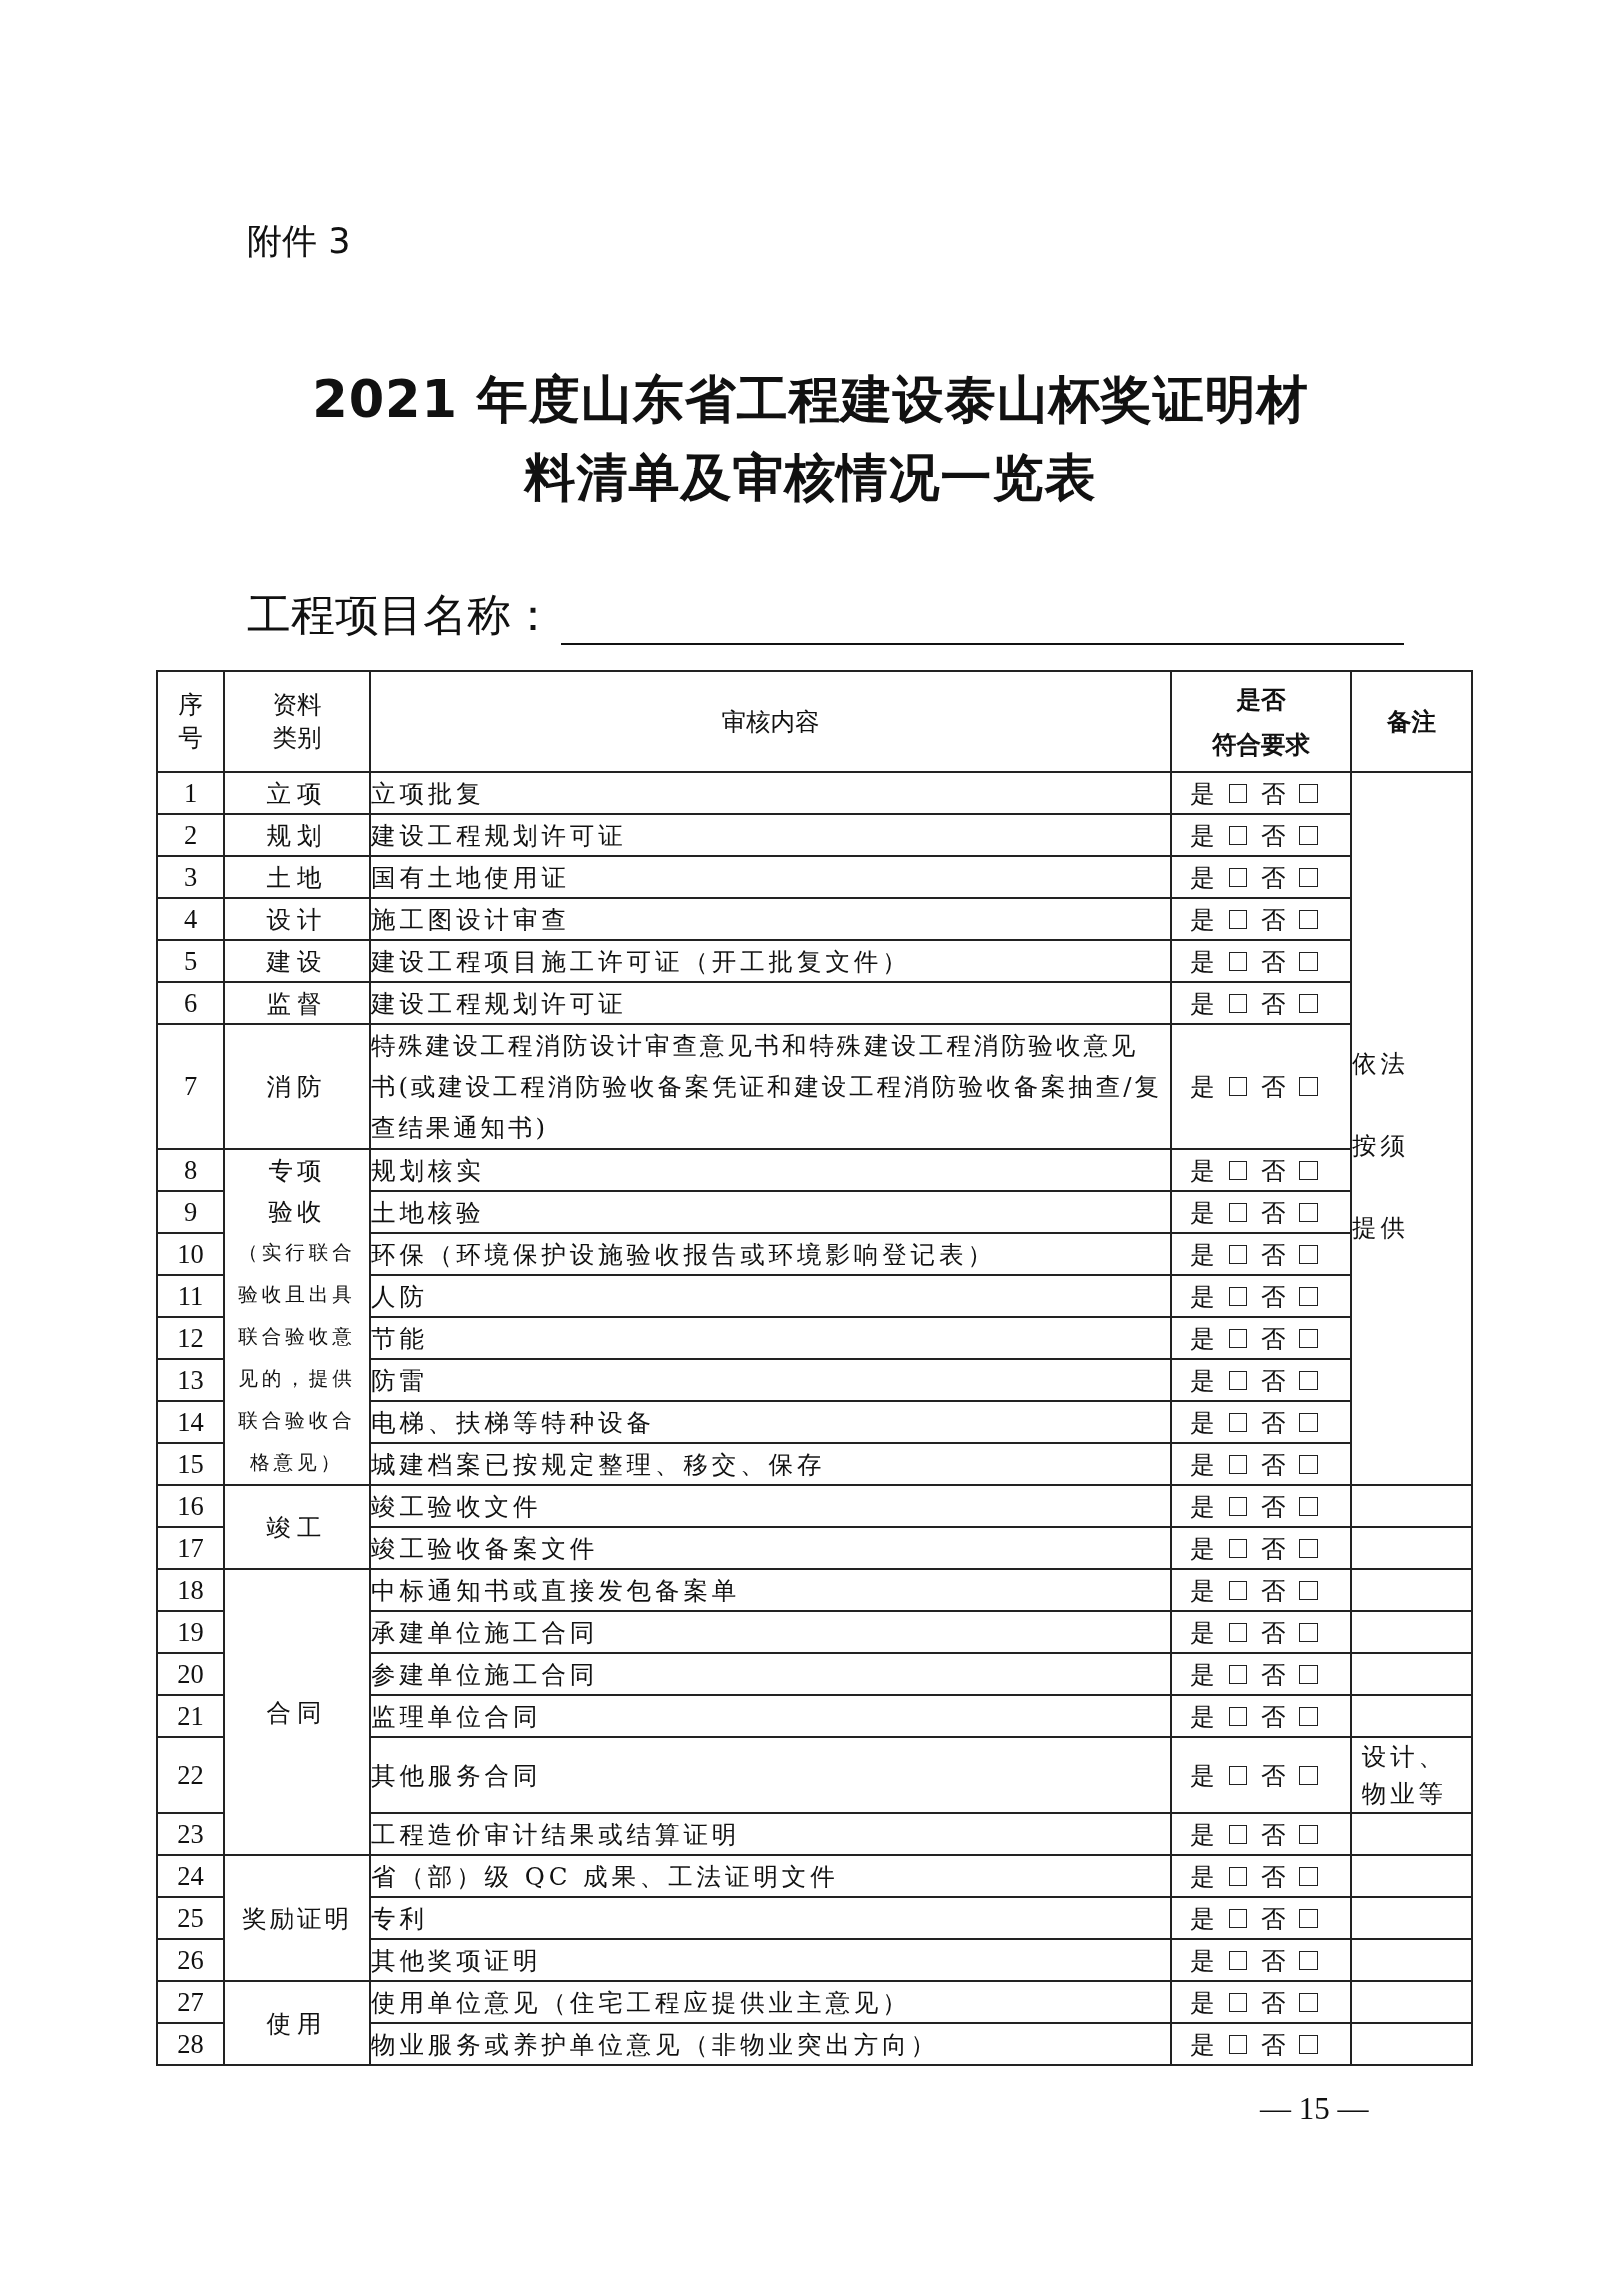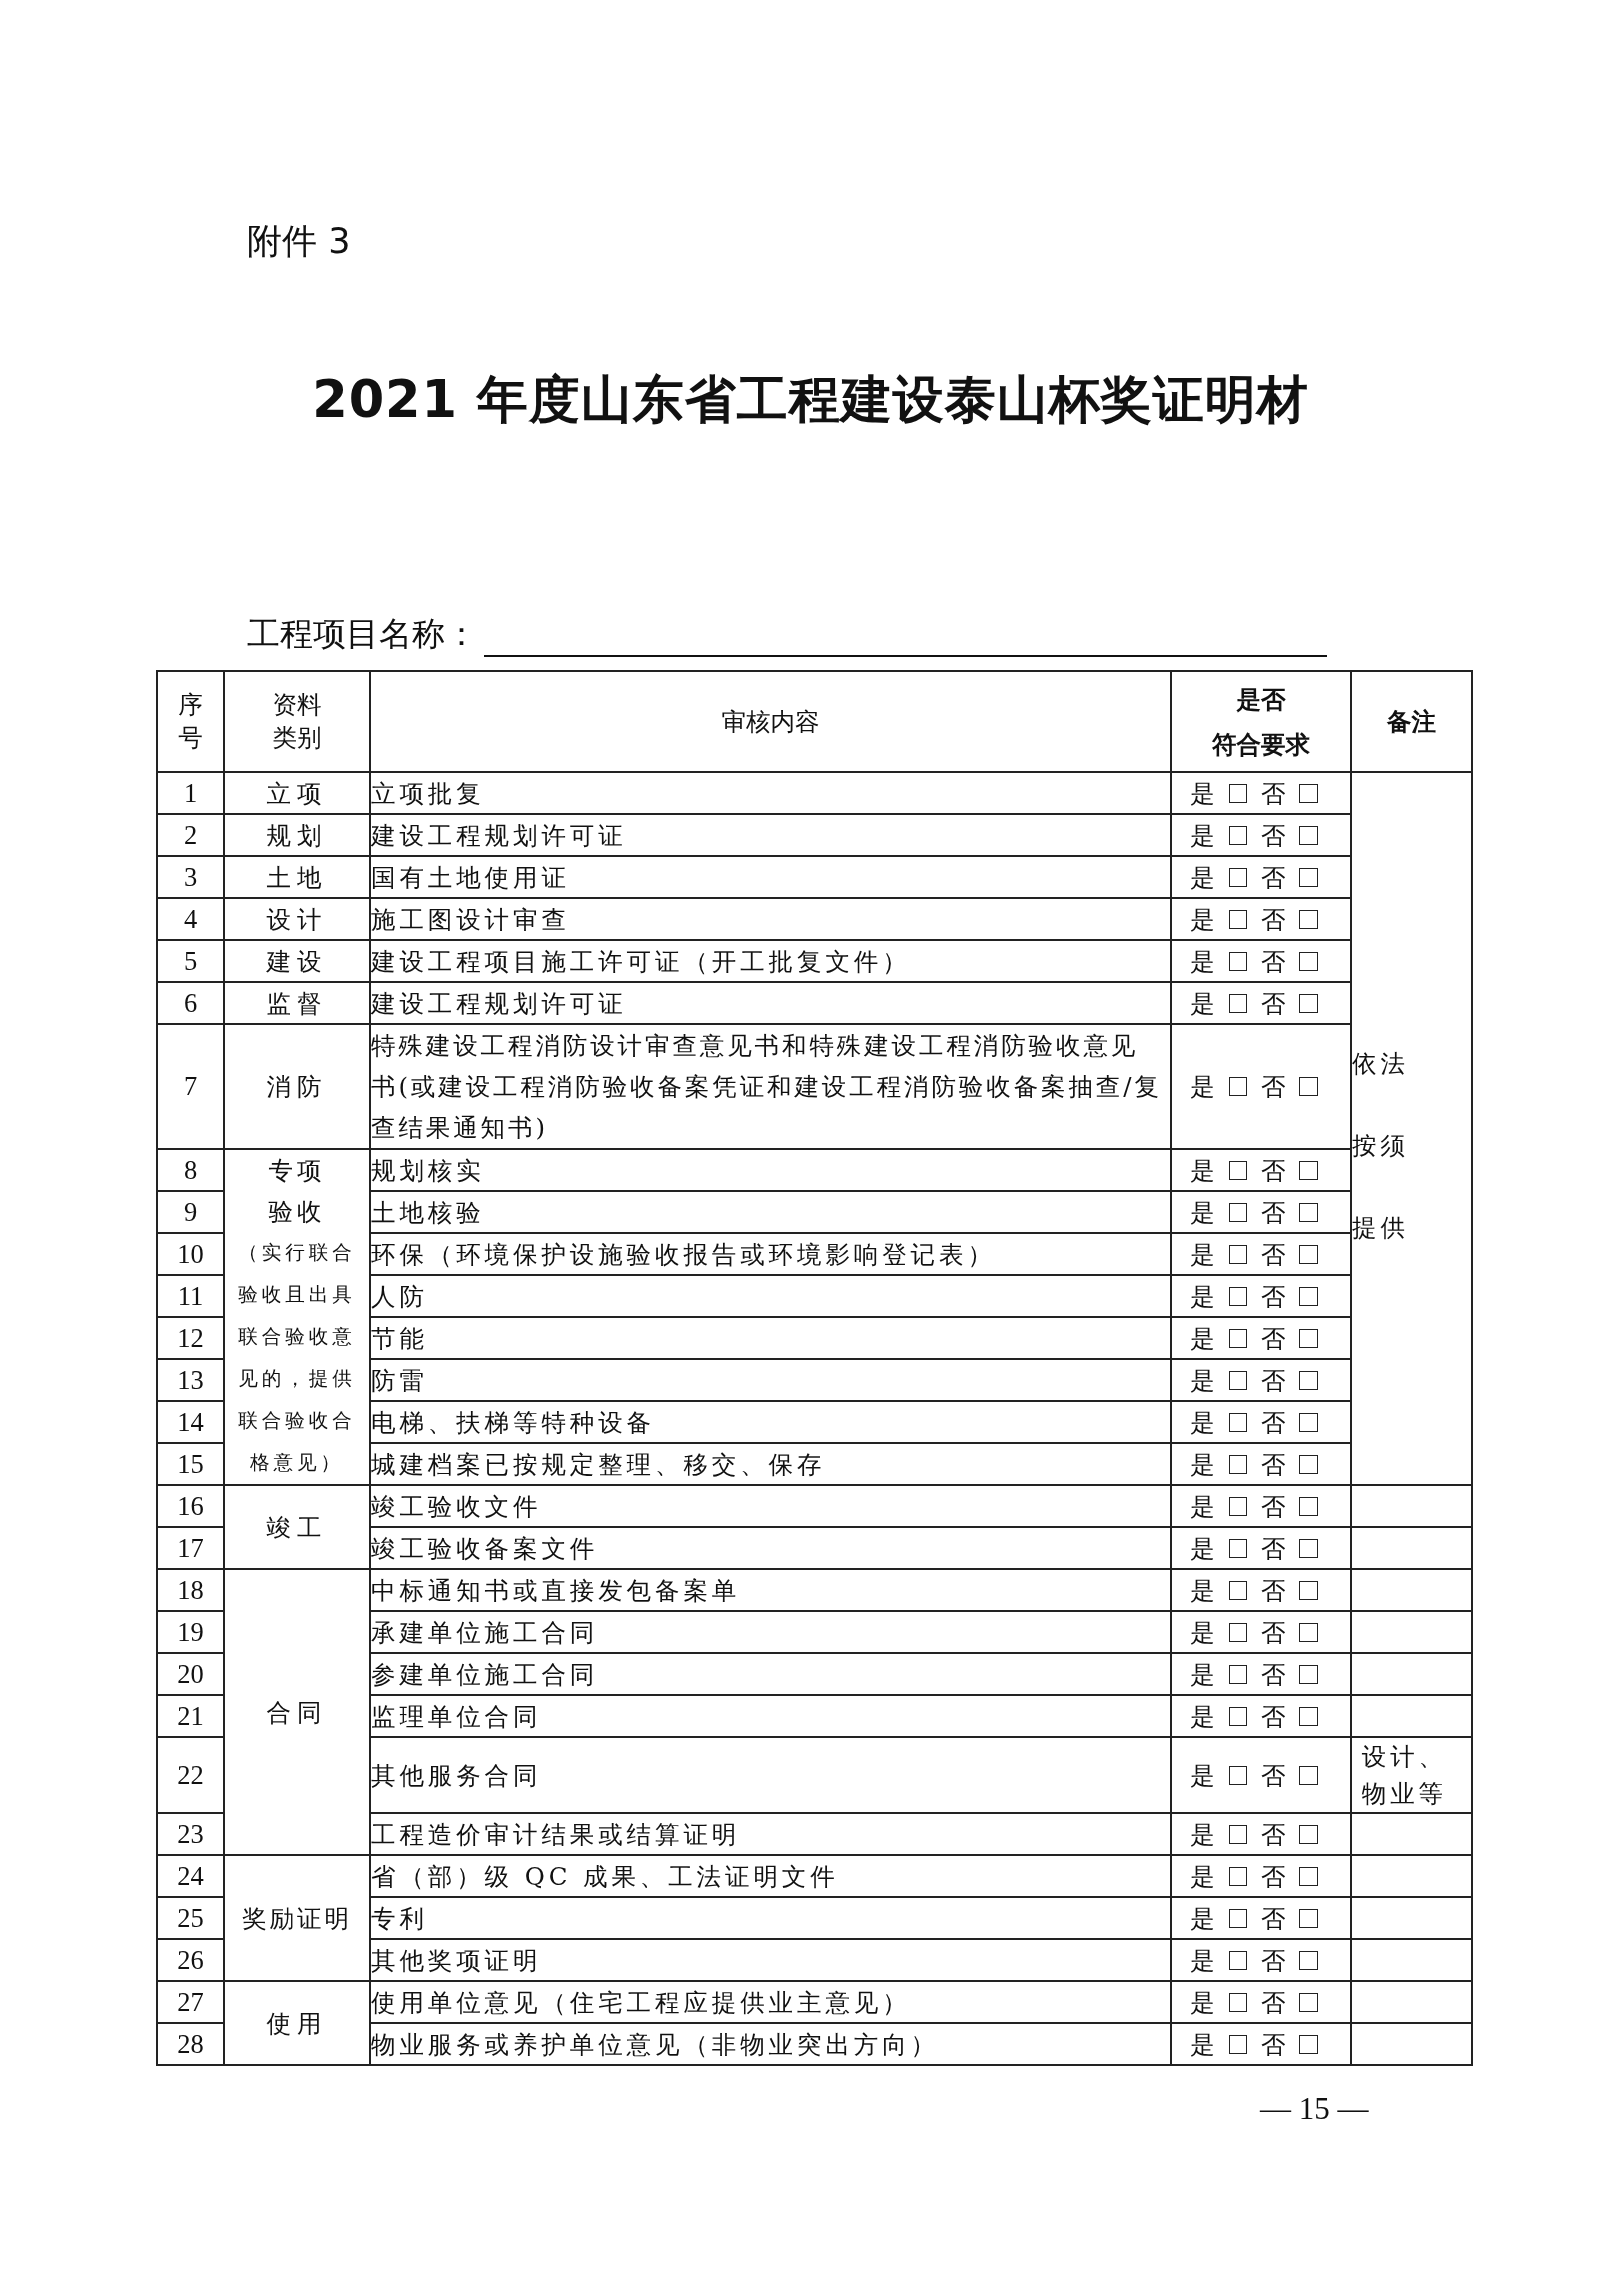--- a/index.html
+++ b/index.html
@@ -3,21 +3,21 @@
 <meta charset="utf-8">
 <style>
   html, body { margin: 0; padding: 0; background: #ffffff; }
   body { width: 1621px; height: 2293px; position: relative; overflow: hidden;
          font-family: "DejaVu Serif", "Liberation Serif", serif; color: #111; }
   .attach { position: absolute; left: 247px; top: 218px; font-size: 35px;
             font-family: "DejaVu Sans", "Liberation Sans", sans-serif; }
   .title { position: absolute; left: 0; width: 1621px; top: 361px; text-align: center;
            font-family: "DejaVu Sans", "Liberation Sans", sans-serif; font-weight: bold;
            font-size: 51px; line-height: 78px; letter-spacing: 1px; }
-  .project { position: absolute; left: 247px; top: 612px; font-size: 33px;
+  .project { position: absolute; left: 247px; top: 586px; font-size: 44px;
              font-family: "DejaVu Sans", "Liberation Sans", sans-serif; display: flex; align-items: flex-end; }
   .project .line { display: inline-block; width: 843px; border-bottom: 2px solid #111;
                    height: 29px; margin-left: 5.9px; }
   table.main { position: absolute; left: 156px; top: 670px; border-collapse: collapse;
                table-layout: fixed; width: 1314px; font-size: 24.5px; }
   table.main td, table.main th { border: 2px solid #222; padding: 0; vertical-align: middle; }
   th { font-weight: normal; font-family: "DejaVu Sans", "Liberation Sans", sans-serif; font-size: 24.5px; text-align: center; line-height: 35px; }
   td.no { text-align: center; font-family: "Liberation Serif", serif; font-size: 26.5px; }
   td.cat { text-align: center; letter-spacing: 5.9px; }
   td.cat.small { font-size: 19.6px; letter-spacing: 3.9px; line-height: 41px; }
@@ -31,20 +31,21 @@
   tr.r { height: 42px; }
   .pageno { position: absolute; left: 1260px; top: 2091px; font-size: 31px; font-family: "Liberation Serif", serif; }
 </style>
 </head>
 <body>
 
 <div class="attach">附件 3</div>
 
 <div class="title">
   <div>2021 年度山东省工程建设泰山杯奖证明材</div>
+  <div>料清单及审核情况一览表</div>
 </div>
 
 <div class="project">
   <span>工程项目名称：</span>
   <span class="line"></span>
 </div>
 
 <table class="main">
   <colgroup>
     <col style="width:67px">

